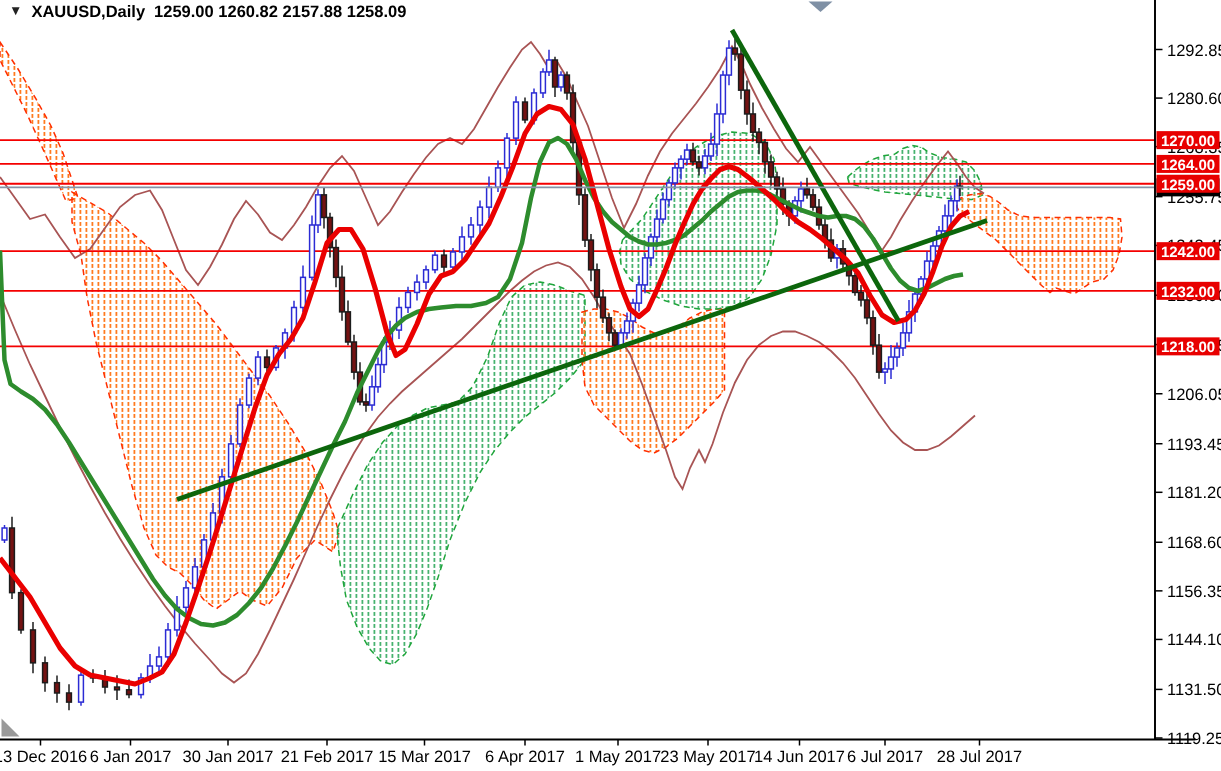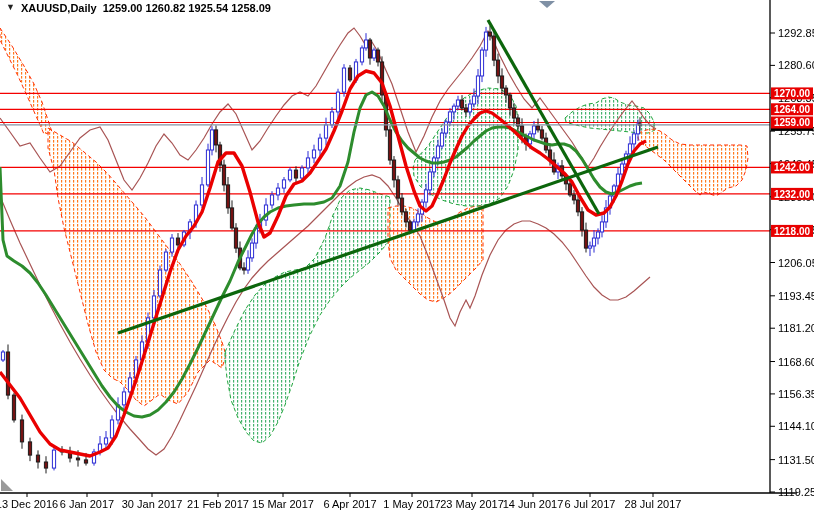--- a/index.html
+++ b/index.html
@@ -655,15 +655,15 @@
         <rect x="771" y="224.904089861751" width="42" height="12" fill="#e80000"></rect>
         <text x="792" y="234.904089861751" font-size="10" font-weight="bold" text-anchor="middle" font-family="&quot;Liberation Sans&quot;,sans-serif" fill="#ffffff">1218.00</text>
       </g>
     <polygon id="shift-marker" points="539,1 555,1 547,8" fill="#7f90a5"></polygon>
     <polygon id="corner-marker" points="1,479 13,491 1,491" fill="#9a9a9a"></polygon>
   </svg>
 
   <div id="title-bar">
     <span class="tri">▼</span>
     <span>XAUUSD,Daily</span>
-    <span>1259.00 1260.82 1925.54 1258.09</span>
+    <span>1259.00 1260.82 2157.88 1258.09</span>
   </div>
 </div>
 
 </body></html>

